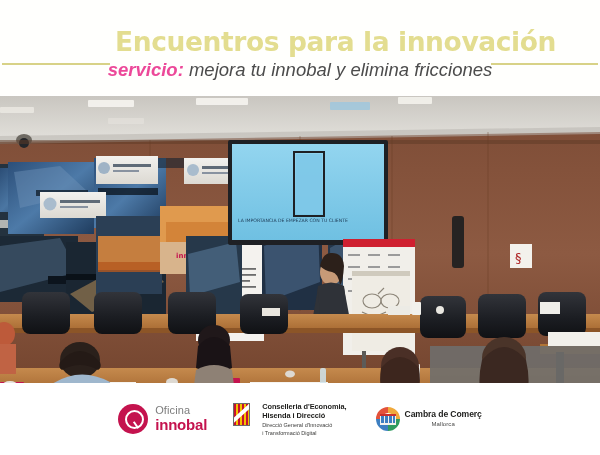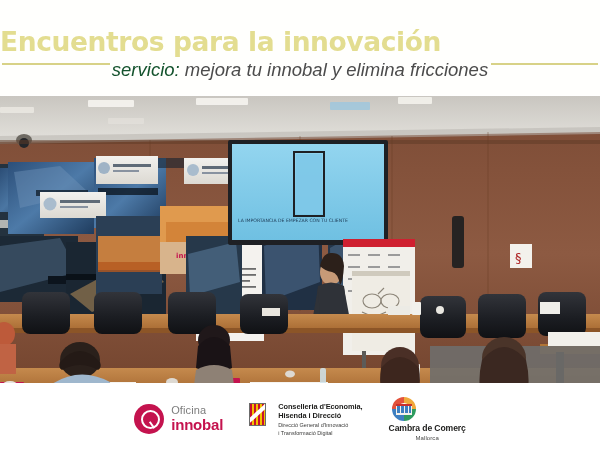--- a/index.html
+++ b/index.html
@@ -28,21 +28,21 @@
     position: absolute;
     left: 0; top: 0;
     width: 600px;
     height: 95px;
     background: #fffffd;
   }
   .title {
     position: absolute;
     left: 0; top: 29px;
     width: 556px;
-    text-align: left;
+    text-align: right;
     font-size: 26.5px;
     font-weight: bold;
     letter-spacing: -0.4px;
     color: #e3dd90;
     line-height: 1;
     white-space: nowrap;
     font-family: "DejaVu Sans", sans-serif;
   }
   .rule {
     position: absolute;
@@ -59,22 +59,22 @@
     width: 600px;
     text-align: center;
     font-size: 18.5px;
     font-style: italic;
     color: #4c4c4c;
     line-height: 1.1;
     white-space: nowrap;
     font-family: "Liberation Sans", sans-serif;
   }
   .subtitle .lead {
-    font-weight: normal;
-    color: #14532d;
+    font-weight: bold;
+    color: #ec4899;
   }
 
   
   .photo {
     position: absolute;
     left: 0;
     top: 96px;
     width: 600px;
     height: 287px;
     overflow: hidden;
@@ -175,21 +175,21 @@
   }
   .gov-l2 {
     font-size: 5.5px;
     color: #3c3c3b;
     margin-top: 2px;
     white-space: nowrap;
     line-height: 1.35;
   }
 
   
-  .logo-cambra { flex-direction: column; gap: 2px; align-items: flex-start; }
+  .logo-cambra { flex-direction: row; gap: 2px; align-items: center; }
   .cambra-mark {
     width: 30px; height: 26px;
     position: relative;
     overflow: hidden;
   }
   .cambra-text { text-align: center; line-height: 1.1; }
   .cambra-l1 {
     font-size: 8.6px;
     font-weight: bold;
     color: #1d1d1b;

